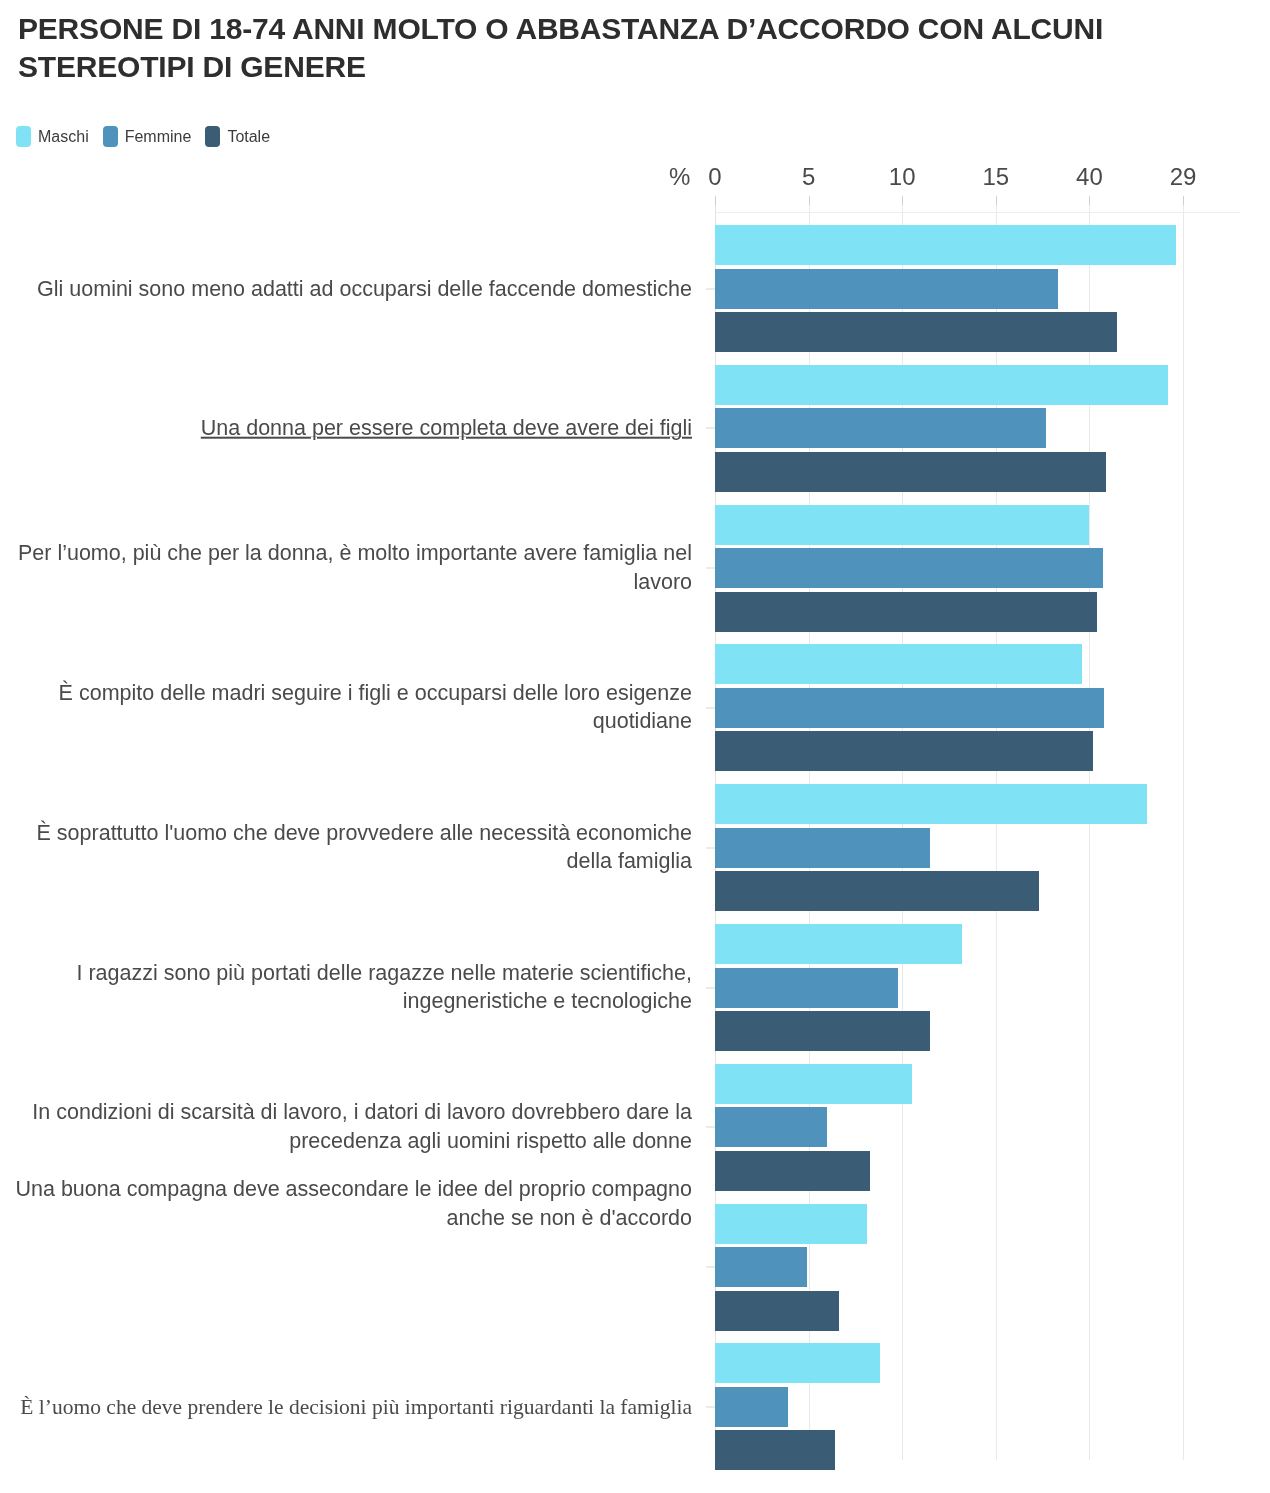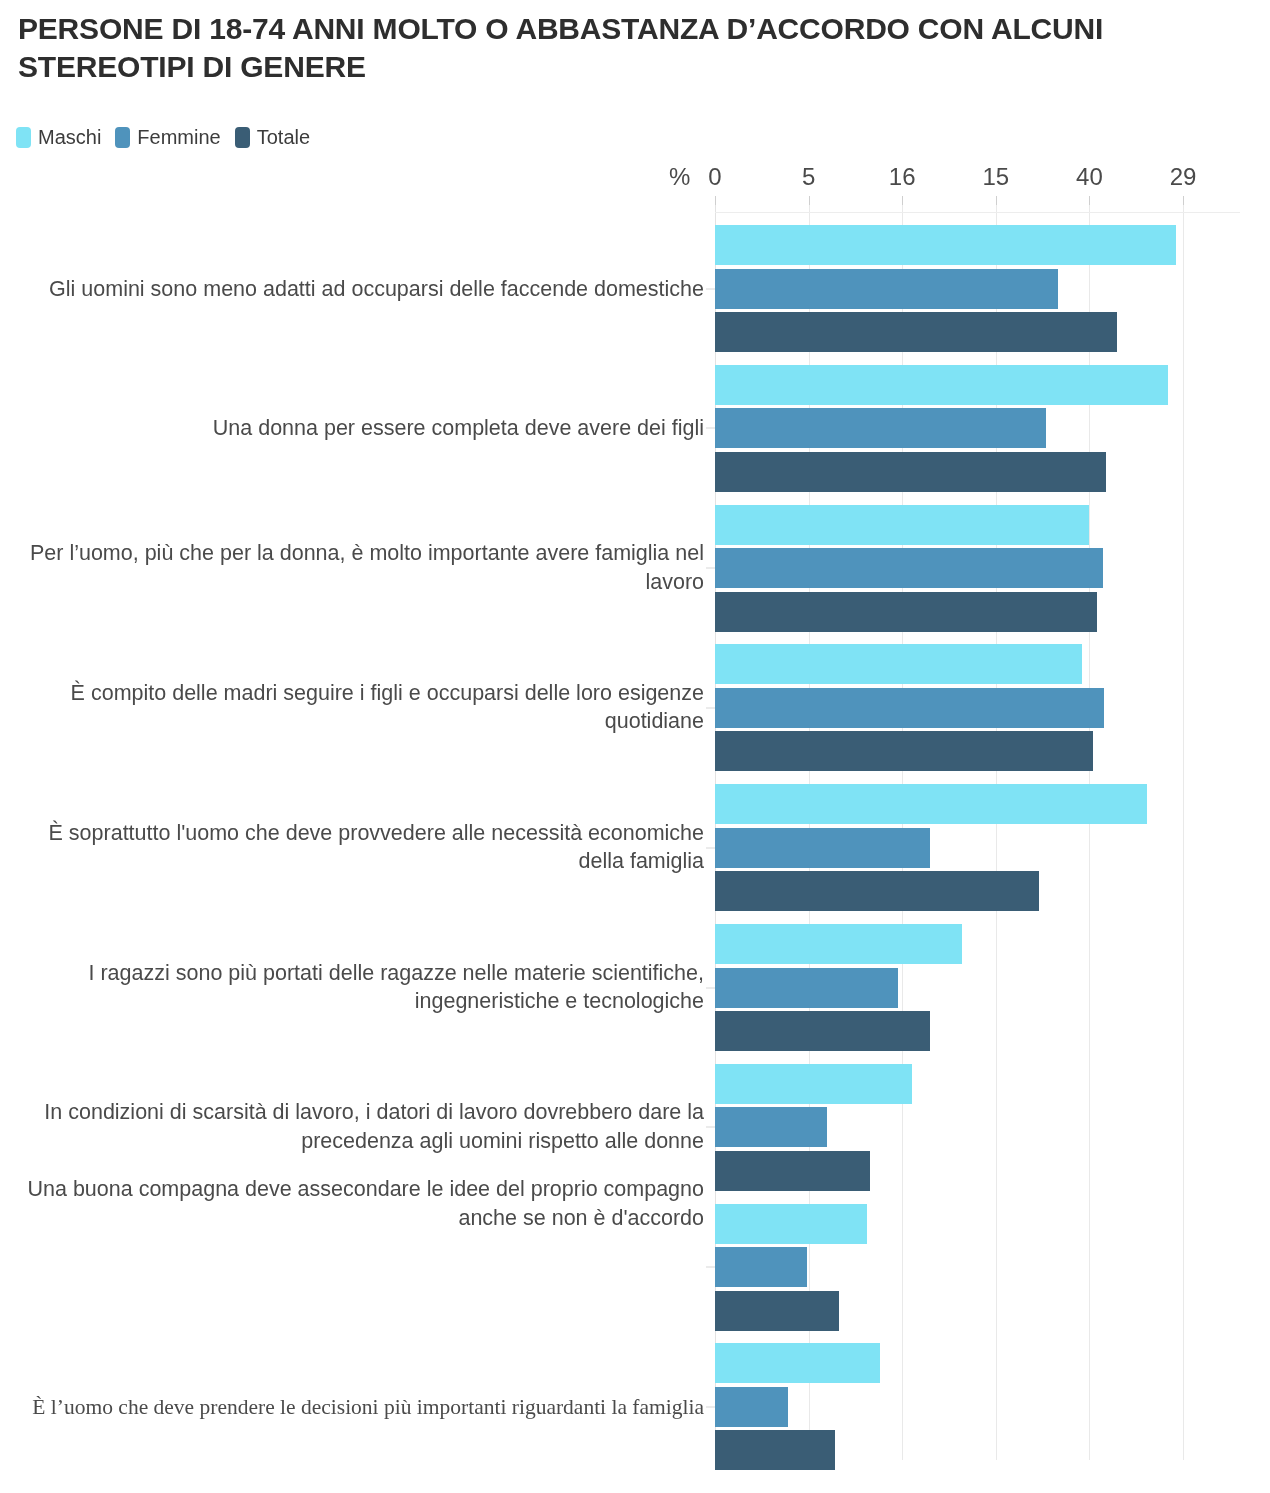--- a/index.html
+++ b/index.html
@@ -30,21 +30,21 @@
     text-transform: uppercase;
   }
 
   
   .legend {
     position: absolute;
     left: 16px; top: 126px;
     display: flex;
     align-items: center;
     gap: 14px;
-    font-size: 20px;
+    font-size: 16px;
     color: #3c3c3c;
   }
   .legend-item { display: flex; align-items: center; gap: 7px; }
   .legend-swatch {
     width: 15px; height: 21px;
     border-radius: 4px;
     display: inline-block;
   }
 
   
@@ -92,21 +92,20 @@
   
   .cat-label {
     position: absolute;
     left: 10px;
     width: 682px;
     text-align: right;
     font-size: 21.5px;
     line-height: 1.33;
     color: #4a4a4a;
     transform: translateY(-50%);
-    margin-left: 12px;
   }
   .cat-tick {
     position: absolute;
     left: 706px;
     width: 9px; height: 1px;
     background: #d8d8d8;
     transform: translateY(-50%);
   }
 
   
@@ -147,38 +146,38 @@
 
   <div class="plot">
     <div class="axis-unit">%</div>
     <div id="axis-layer">
         <div class="xtick-label" style="left: 715px;">0</div>
         <div class="tickmark" style="left: 715px;"></div>
         <div class="gridline zero" style="left: 715px;"></div>
         <div class="xtick-label" style="left: 808.6px;">5</div>
         <div class="tickmark" style="left: 808.6px;"></div>
         <div class="gridline" style="left: 808.6px;"></div>
-        <div class="xtick-label" style="left: 902.2px;">16</div>
+        <div class="xtick-label" style="left: 902.2px;">10</div>
         <div class="tickmark" style="left: 902.2px;"></div>
         <div class="gridline" style="left: 902.2px;"></div>
         <div class="xtick-label" style="left: 995.8px;">15</div>
         <div class="tickmark" style="left: 995.8px;"></div>
         <div class="gridline" style="left: 995.8px;"></div>
         <div class="xtick-label" style="left: 1089.4px;">40</div>
         <div class="tickmark" style="left: 1089.4px;"></div>
         <div class="gridline" style="left: 1089.4px;"></div>
         <div class="xtick-label" style="left: 1183px;">29</div>
         <div class="tickmark" style="left: 1183px;"></div>
         <div class="gridline" style="left: 1183px;"></div>
       </div>
     <div class="topline"></div>
     <div id="labels-layer">
         <div class="cat-label" style="top: 288.5px;">Gli uomini sono meno adatti ad occuparsi delle faccende domestiche</div>
         <div class="cat-tick" style="top: 288.5px;"></div>
-        <div class="cat-label" style="top: 428.3px;">Una donna per essere completa deve avere dei figli</div>
+        <div class="cat-label" style="top: 428.3px; text-decoration: underline;">Una donna per essere completa deve avere dei figli</div>
         <div class="cat-tick" style="top: 428.3px;"></div>
         <div class="cat-label" style="top: 568.1px;">Per l’uomo, più che per la donna, è molto importante avere famiglia nel lavoro</div>
         <div class="cat-tick" style="top: 568.1px;"></div>
         <div class="cat-label" style="top: 707.9px;">È compito delle madri seguire i figli e occuparsi delle loro esigenze quotidiane</div>
         <div class="cat-tick" style="top: 707.9px;"></div>
         <div class="cat-label" style="top: 847.7px;">È soprattutto l'uomo che deve provvedere alle necessità economiche della famiglia</div>
         <div class="cat-tick" style="top: 847.7px;"></div>
         <div class="cat-label" style="top: 987.5px;">I ragazzi sono più portati delle ragazze nelle materie scientifiche, ingegneristiche e tecnologiche</div>
         <div class="cat-tick" style="top: 987.5px;"></div>
         <div class="cat-label" style="top: 1127.3px;">In condizioni di scarsità di lavoro, i datori di lavoro dovrebbero dare la precedenza agli uomini rispetto alle donne</div>

